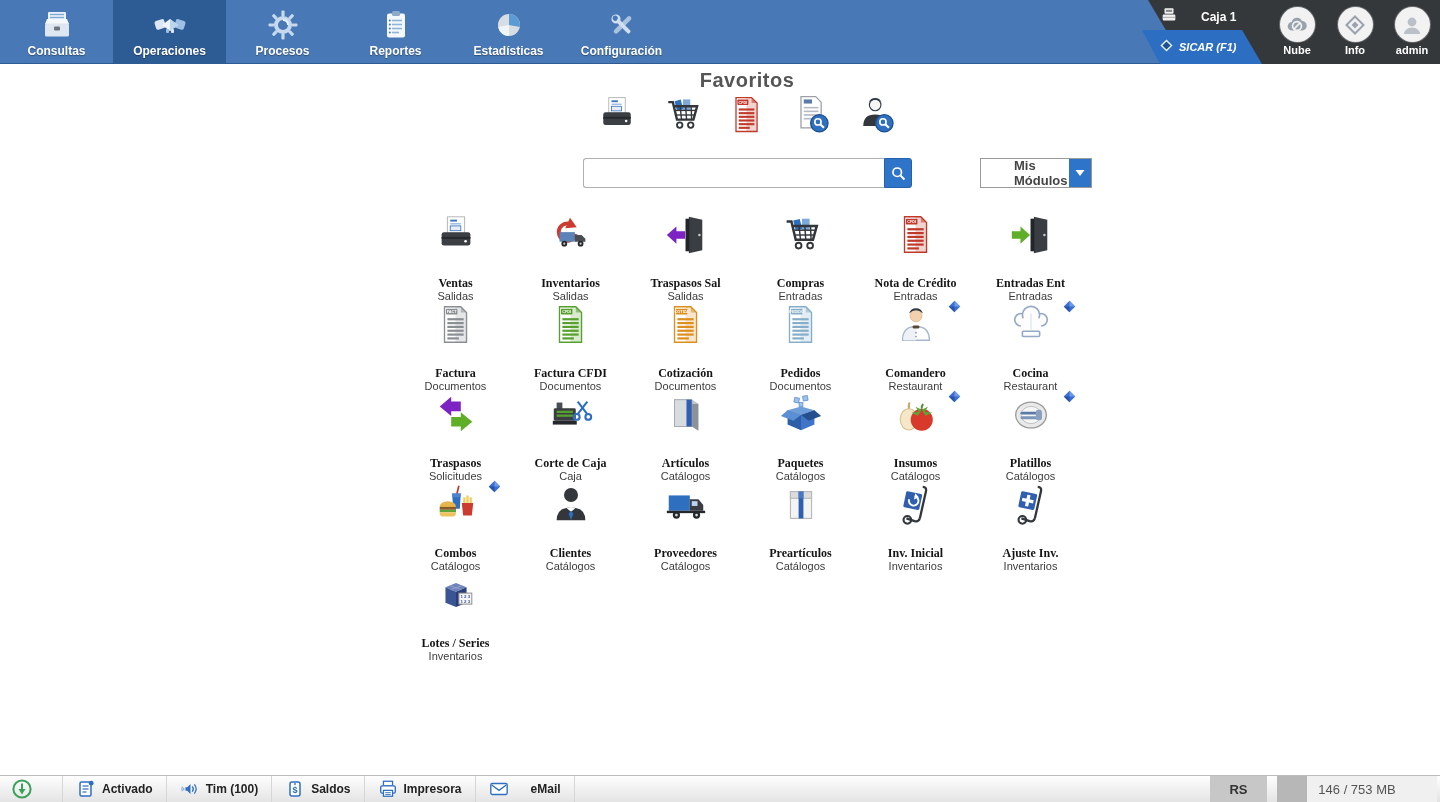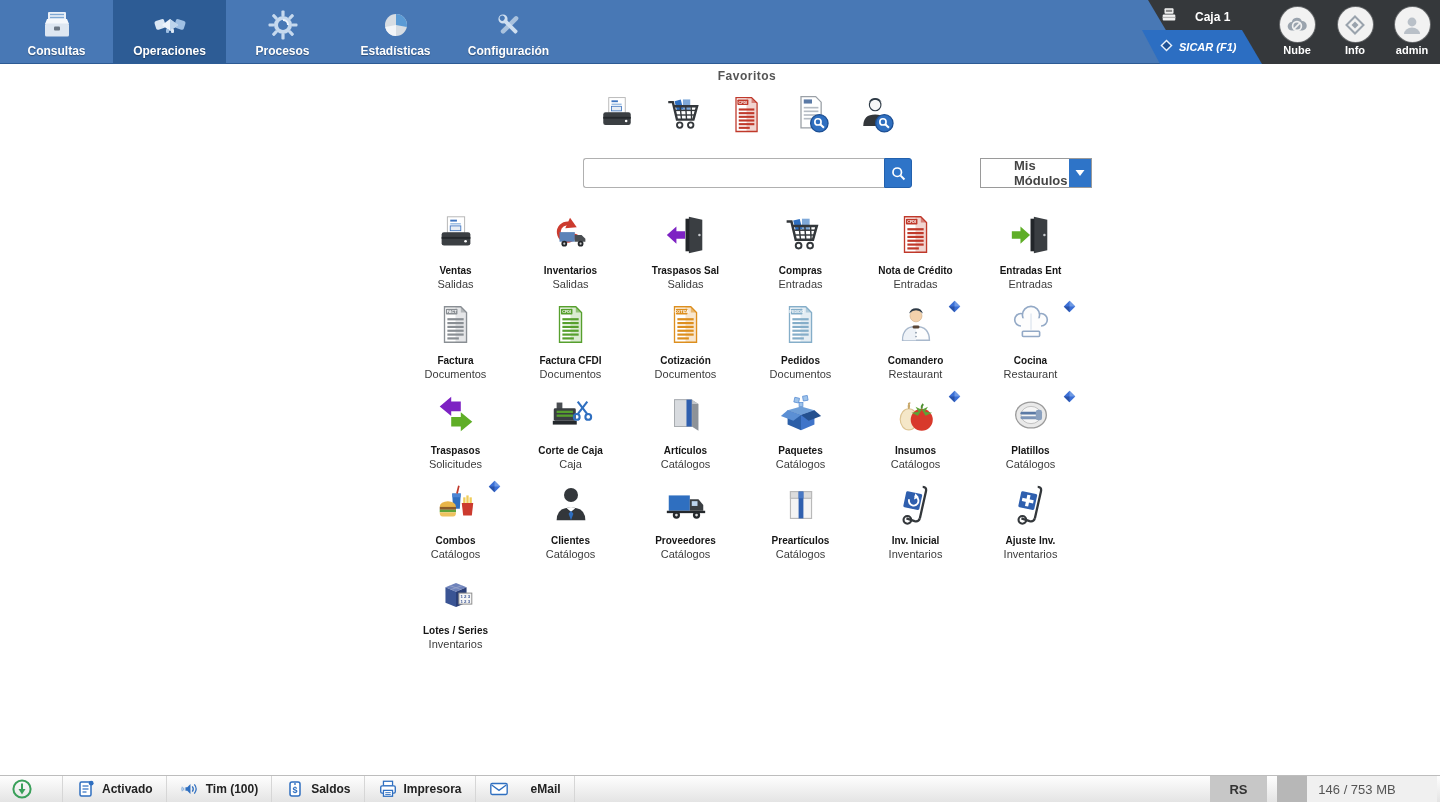--- a/index.html
+++ b/index.html
@@ -12,56 +12,56 @@
   
   #topbar { position:absolute; left:0; top:0; width:1440px; height:64px; background:#4878b5; border-bottom:1px solid #2d5b94; }
   #tabs { position:absolute; left:0; top:0; height:64px; display:flex; }
   .tab { width:113px; height:64px; display:flex; flex-direction:column; align-items:center; justify-content:center; cursor:pointer; }
   .tab.active { background:#2d5c95; }
   .tab .ticon { height:36px; display:flex; align-items:center; justify-content:center; }
   .tab .ticon svg { width:32px; height:32px; }
   .tab .tlabel { font-size:12px; font-weight:bold; color:#fff; text-shadow:0 1px 1px rgba(0,0,0,.35); margin-top:1px; white-space:nowrap; }
   #dark-corner { position:absolute; left:1126px; top:0; width:314px; height:64px; background:#35383b;
     clip-path:polygon(22px 0, 314px 0, 314px 64px, 60px 64px); }
-  #station { position:absolute; left:1160px; top:6px; display:flex; align-items:center; gap:17px; }
+  #station { position:absolute; left:1160px; top:6px; display:flex; align-items:center; gap:23px; }
   #station svg { width:18px; height:18px; }
   #station .slabel { color:#fff; font-size:12px; font-weight:bold; }
   #ribbon { position:absolute; left:1128px; top:30px; width:134px; height:34px; background:#2c6ec2;
     clip-path:polygon(14px 0, 114px 0, 134px 34px, 32px 34px);
     display:flex; align-items:center; padding-left:32px; gap:6px; cursor:pointer; }
   #ribbon svg { width:13px; height:13px; }
   #ribbon .rlabel { color:#fff; font-size:11px; font-weight:bold;font-style:italic; }
   .quick { position:absolute; width:70px; text-align:center; cursor:pointer; }
   .circle-btn { width:35px; height:35px; border-radius:50%; background:#f2f2f2; margin:0 auto;
     display:flex; align-items:center; justify-content:center; box-shadow:0 0 0 1px rgba(255,255,255,.25); }
   .circle-btn svg { width:24px; height:24px; }
   .quick .qlabel { color:#fff; font-size:11px; font-weight:bold; margin-top:2px; }
   
   #fav-title { position:absolute; left:647px; top:69px; width:200px; text-align:center;
-    font-size:12px; color:#555; font-weight:bold; letter-spacing:.5px; }
+    font-size:20px; color:#555; font-weight:bold; letter-spacing:.5px; }
   #fav-row { position:absolute; left:595px; top:93px; display:flex; gap:21px; }
   .fav-item { width:44px; height:48px; cursor:pointer; }
   .fav-item svg { width:44px; height:44px; }
   
   #search-box { position:absolute; left:583px; top:158px; width:301px; height:30px;
     border:1px solid #b0b0b0; border-right:none; border-radius:3px 0 0 3px; padding:0 8px; font-size:14px; color:#333; outline:none; }
   #search-btn { position:absolute; left:884px; top:158px; width:28px; height:30px; background:#2e74c8;
     border:1px solid #2361ad; border-radius:0 3px 3px 0; display:flex; align-items:center; justify-content:center; cursor:pointer; }
   #search-btn svg { width:17px; height:17px; }
   #module-filter { position:absolute; left:980px; top:158px; width:112px; height:30px; background:#fff;
     border:1px solid #9a9a9a; display:flex; cursor:pointer;padding-left:33px; }
   #module-filter .flabel { flex:1; display:flex; align-items:center; justify-content:center; font-size:13px; font-weight:bold; color:#444; }
   #module-filter .farrow { width:22px; background:#2e74c8; display:flex; align-items:center; justify-content:center; }
   #module-filter .farrow svg { width:10px; height:8px; }
   
   #grid { position:absolute; left:398px; top:205px; width:690px; display:grid; grid-template-columns:repeat(6,115px); grid-auto-rows:90px; }
   .module { position:relative; text-align:center; padding-top:7px; cursor:pointer; }
   .module .micon { width:46px; height:46px; margin:0 auto; }
   .module .micon svg { width:46px; height:46px; }
-  .module .mlabel { font-size:10px; font-weight:bold; color:#151515; margin-top:6px; line-height:14px; white-space:nowrap; }
+  .module .mlabel { font-size:12px; font-weight:bold; color:#151515; margin-top:18px; line-height:14px; white-space:nowrap;font-family:Liberation Serif, serif; }
   .module .mcat { font-size:11px; color:#3c3c3c; line-height:13px; }
   .module .mbadge { position:absolute; right:12px; top:4px; width:13px; height:13px; }
   
   #statusbar { position:absolute; left:0; top:775px; width:1440px; height:27px;
     background:linear-gradient(#fefefe,#e4e4e4); border-top:1px solid #bdbdbd; }
   #power { position:absolute; left:11px; top:2px; width:22px; height:22px; cursor:pointer; }
   #status-items { position:absolute; left:62px; top:0; height:100%; display:flex; }
   .sitem { display:flex; align-items:center; gap:6px; padding:0 13px; border-left:1px solid #d6d6d6; cursor:pointer; }
   .sitem:last-child { border-right:1px solid #d6d6d6;gap:22px; }
   .sitem svg { width:20px; height:20px; }
@@ -129,20 +129,43 @@
                 <path d="M16 11 a5 5 0 0 1 5 5" stroke="#eef4fb" stroke-width="2" fill="none"></path>
               </svg>
             </span>
           </div>
           <div class="tlabel">Procesos</div>
         </div>
         <div class="tab">
           <div class="ticon">
             <span style="display: flex;">
               <svg viewBox="0 0 32 32">
+   <rect x="7" y="4.5" width="18" height="24" rx="2" fill="#f4f8fc"></rect>
+   <rect x="12" y="2" width="8" height="5" rx="1.5" fill="#8fa9c9"></rect>
+   <g stroke="#8fb4da" stroke-width="1.6">
+                  <line x1="12" y1="11.5" x2="22" y2="11.5"></line>
+                  <line x1="12" y1="15.5" x2="22" y2="15.5"></line>
+                  <line x1="12" y1="19.5" x2="22" y2="19.5"></line>
+                  <line x1="12" y1="23.5" x2="19" y2="23.5"></line>
+                </g>
+   <g fill="#4878b5">
+                  <circle cx="9.8" cy="11.5" r="1"></circle>
+                  <circle cx="9.8" cy="15.5" r="1"></circle>
+                  <circle cx="9.8" cy="19.5" r="1"></circle>
+                  <circle cx="9.8" cy="23.5" r="1"></circle>
+                </g>
+              </svg>
+            </span>
+          </div>
+          <div class="tlabel">Reportes</div>
+        </div>
+        <div class="tab">
+          <div class="ticon">
+            <span style="display: flex;">
+              <svg viewBox="0 0 32 32">
    <circle cx="16" cy="16" r="11" fill="#d7dde3"></circle>
    <path d="M16 16 L16 5 A11 11 0 0 1 26.8 18 Z" fill="#5b9bd5"></path>
    <path d="M16 16 L5.2 18 A11 11 0 0 0 16 27 Z" fill="#f2f5f8"></path>
               </svg>
             </span>
           </div>
           <div class="tlabel">Estadísticas</div>
         </div>
         <div class="tab">
           <div class="ticon">

